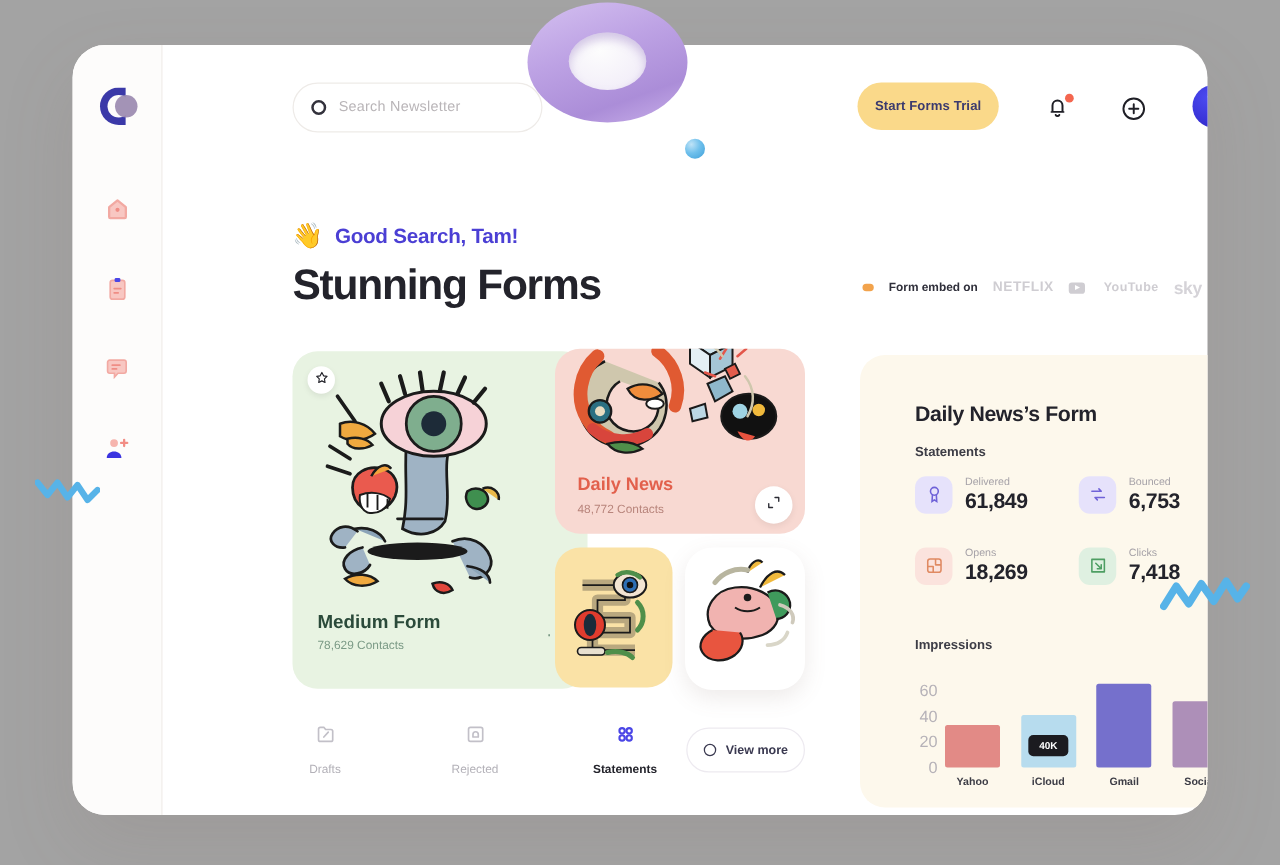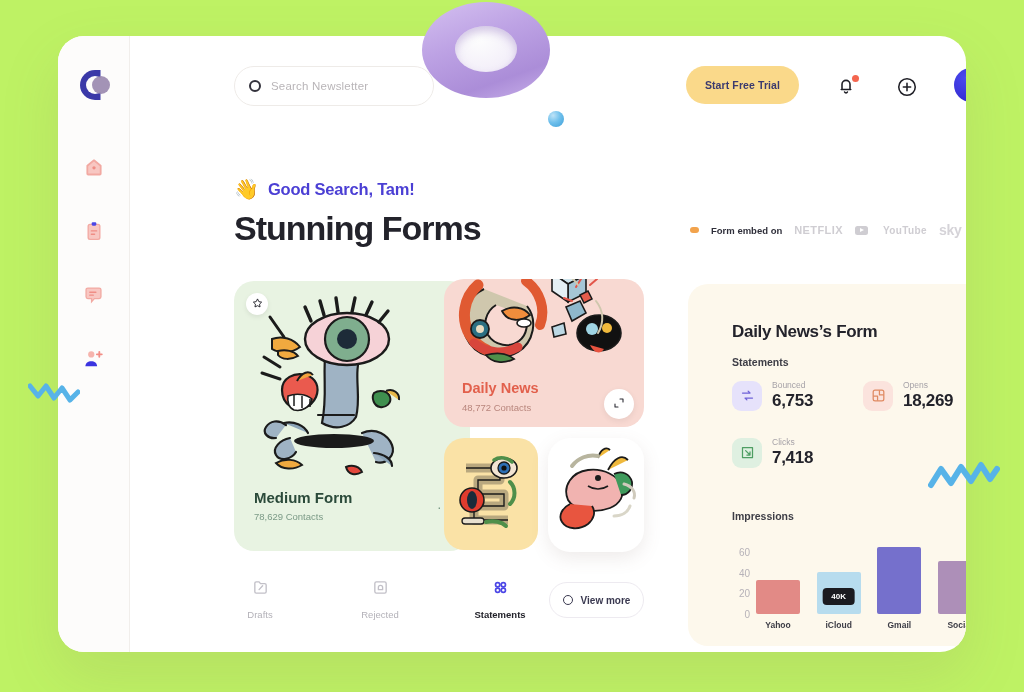--- a/index.html
+++ b/index.html
@@ -2,21 +2,21 @@
 <html><head>
 <meta charset="utf-8">
 <style>
   * { box-sizing: border-box; margin: 0; padding: 0; }
   html, body {
     width: 1024px; height: 692px;
     font-family: "Liberation Sans", sans-serif;
     background: #f1ebe6;
     overflow: hidden;
   }
-  #root { position: relative; width: 1024px; height: 692px; background: #bef264; }
+  #root { position: relative; width: 1024px; height: 692px; background: #a3a3a3; }
 
   
   .torus-wrap { position: absolute; left: 422px; top: 2px; width: 128px; height: 118px; z-index: 40; }
   .torus-outer {
     position: absolute; inset: 0;
     border-radius: 50%/42%;
     background: linear-gradient(145deg,#cfb9ec 0%, #b79de0 35%, #a487d4 60%, #c3a9e6 100%);
     box-shadow: 0 14px 22px rgba(140,110,190,.25);
   }
   .torus-body {
@@ -177,21 +177,21 @@
   .sec-label { position: absolute; left: 44px; font-size: 10.5px; font-weight: bold; color: #3d3d46; }
   .stats { position: absolute; left: 44px; top: 96px; width: 250px; display: grid; grid-template-columns: 1fr 1fr; row-gap: 26px; column-gap: 12px; }
   .stat { display: flex; align-items: center; gap: 10px; }
   .stat-ic { width: 30px; height: 30px; border-radius: 9px; display: flex; align-items: center; justify-content: center; flex: none; }
   .stat-lbl { font-size: 8.5px; color: #a6a2a8; margin-bottom: 1px; }
   .stat-val { font-size: 17px; font-weight: bold; color: #23232b; letter-spacing: -.3px; }
 
   
   .chart { position: absolute; left: 44px; top: 258px; width: 250px; height: 90px; }
   .y-axis { position: absolute; left: 0; top: 0; width: 20px; height: 72px; }
-  .y-tick { position: absolute; font-size: 10px; color: #b6b2b8; right: 2px; transform: translateY(-50%); }
+  .y-tick { position: absolute; font-size: 13px; color: #b6b2b8; right: 2px; transform: translateY(-50%); }
   .plot { position: absolute; left: 24px; top: 0; right: 0; height: 72px; display: flex; align-items: flex-end; justify-content: space-between; }
   .bar-col { width: 44px; display: flex; flex-direction: column; align-items: center; position: relative; }
   .bar { width: 44px; border-radius: 2px; }
   .x-labels { position: absolute; left: 24px; top: 78px; right: 0; display: flex; justify-content: space-between; }
   .x-lbl { width: 44px; text-align: center; font-size: 8.5px; font-weight: bold; color: #3d3d46; }
   .tooltip {
     position: absolute; top: -20px; left: 50%; transform: translateX(-50%);
     background: #1b1b20; color: #fff; font-size: 8px; font-weight: bold;
     padding: 4px 9px; border-radius: 4px; white-space: nowrap; margin-top: 36px;
   }
@@ -258,21 +258,21 @@
           </span>
         </div>
       </div>
     </div>
 
     <div class="topbar">
       <div class="search-box">
         <span class="search-ring"></span>
         <span class="search-ph">Search Newsletter</span>
       </div>
-      <button class="cta-btn">Start Free Trial</button>
+      <button class="cta-btn">Start Forms Trial</button>
       <div class="icon-btn bell-btn">
         <span>
           <svg width="20" height="20" viewBox="0 0 24 24" fill="none" stroke="#1f1f26" stroke-width="1.9" stroke-linecap="round">
             <path d="M6.3 16.2h11.4M7.2 16.2V10a4.8 4.8 0 0 1 9.6 0v6.2"></path>
             <path d="M10.3 19.2a1.9 1.9 0 0 0 3.4 0"></path>
           </svg>
         </span>
         <span class="bell-dot"></span>
       </div>
       <div class="icon-btn plus-btn">
@@ -472,20 +472,32 @@
       <span class="ring"></span>
       <span class="lbl">View more</span>
     </div>
 
     <div class="panel">
       <div class="panel-title">Daily News’s Form</div>
 
       <div class="sec-label" style="top:72px;">Statements</div>
 
       <div class="stats">
+        <div class="stat">
+          <span class="stat-ic" style="background:#e6e2fb">
+            <svg width="15" height="15" viewBox="0 0 24 24" fill="none" stroke="#6f62d8" stroke-width="2" stroke-linecap="round">
+              <circle cx="12" cy="8" r="5"></circle>
+              <path d="M9.5 12.5L9 21l3-2 3 2-.5-8.5"></path>
+            </svg>
+          </span>
+          <span>
+            <div class="stat-lbl">Delivered</div>
+            <div class="stat-val">61,849</div>
+          </span>
+        </div>
         <div class="stat">
           <span class="stat-ic" style="background:#e6e2fb">
             <svg width="15" height="15" viewBox="0 0 24 24" fill="none" stroke="#6f62d8" stroke-width="2" stroke-linecap="round" stroke-linejoin="round">
               <path d="M4 8h12l-3-3M20 16H8l3 3"></path>
             </svg>
           </span>
           <span>
             <div class="stat-lbl">Bounced</div>
             <div class="stat-val">6,753</div>
           </span>

